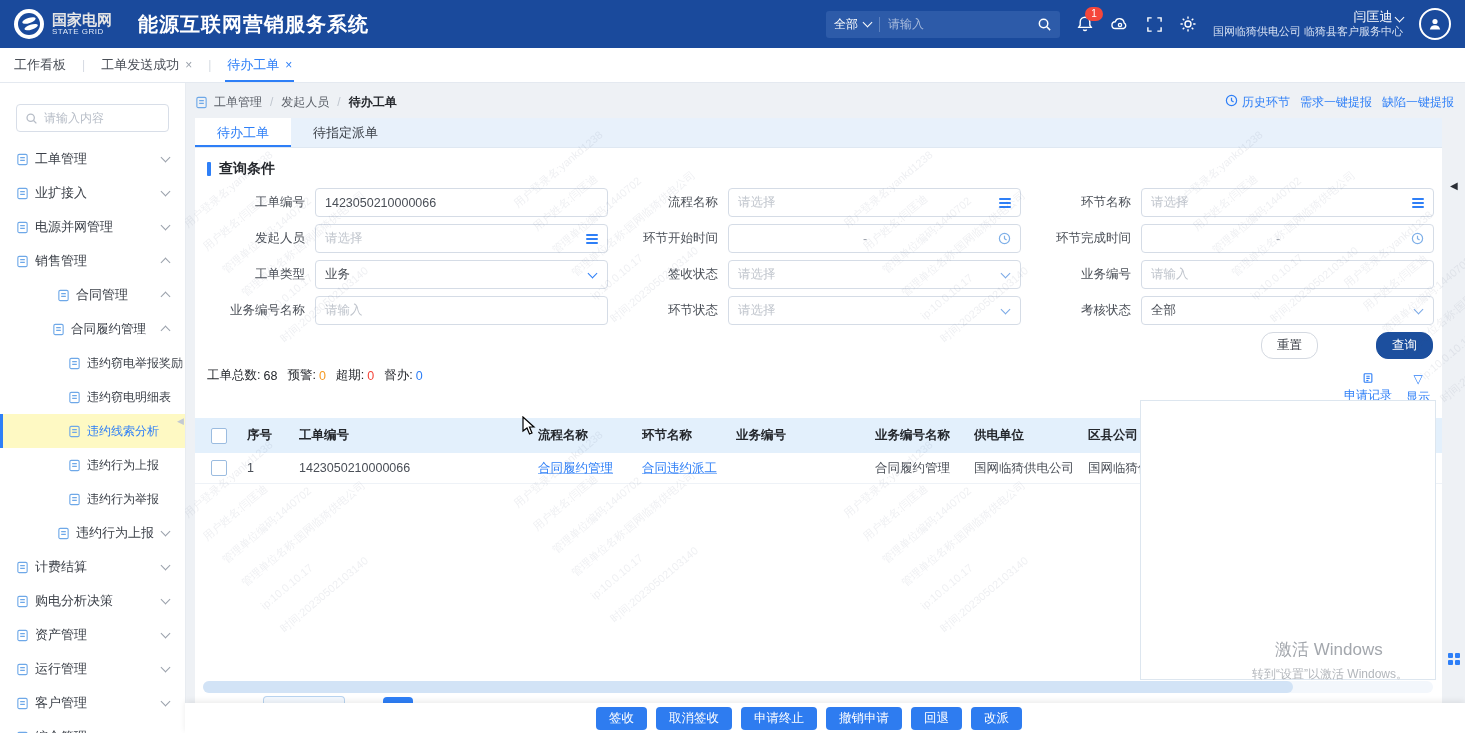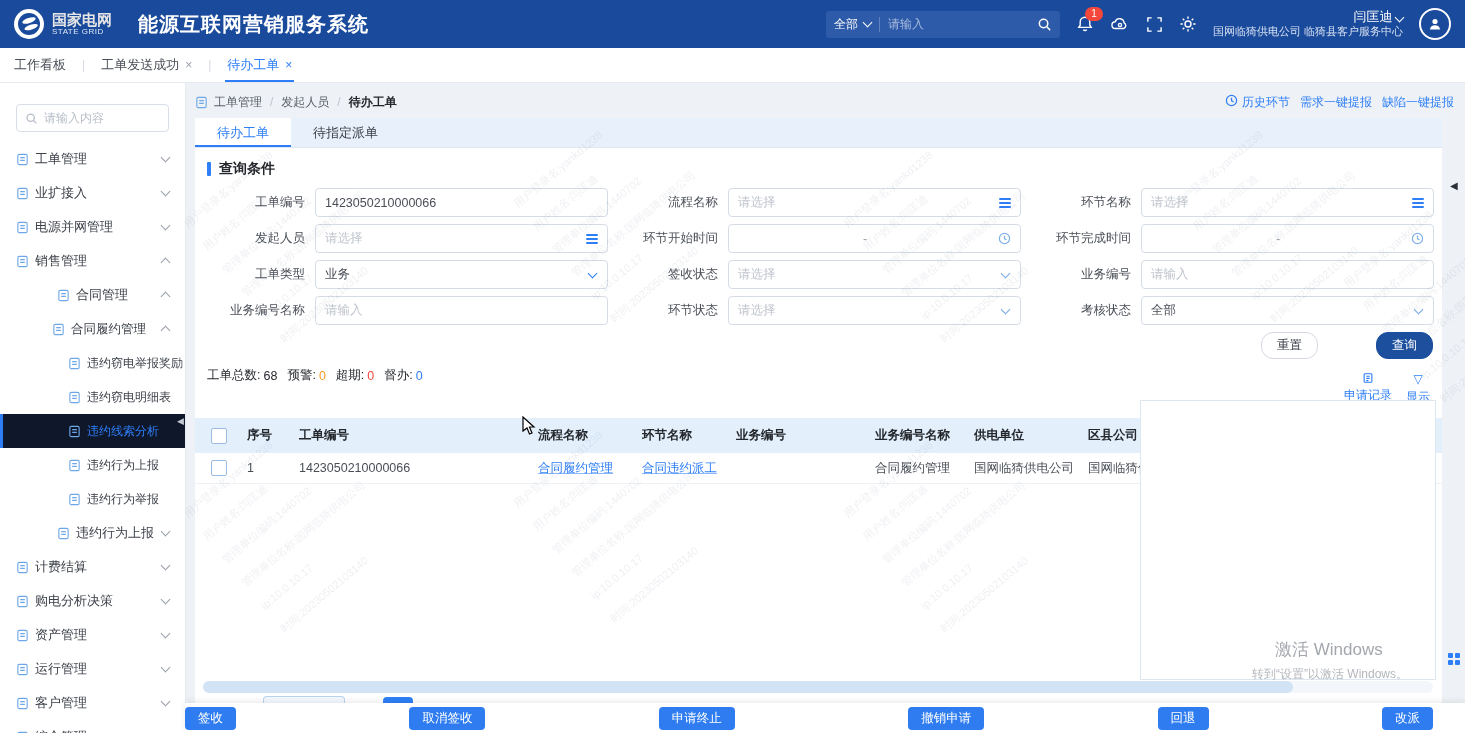--- a/index.html
+++ b/index.html
@@ -38,21 +38,21 @@
   
   .sidebar{position:absolute;left:0;top:82px;bottom:0;width:185px;background:#fff;border-right:1px solid #e8ecf1;overflow:hidden;z-index:10;}
   .s-search{margin:22px 16px 10px 16px;height:26px;border:1px solid #d8dee8;border-radius:4px;display:flex;align-items:center;gap:6px;padding:0 8px;color:#b7bdc7;}
   .mi{display:flex;align-items:center;gap:6px;height:34px;color:#3a3f47;cursor:pointer;}
   .mi .mlabel{flex:0 1 auto;}
   .mi .chev{color:#9aa1ab;margin-left:auto;margin-right:16px;}
   .lv1{padding-left:16px;font-size:13px;}
   .lv2{padding-left:34px;font-size:13px;margin-left:23px;}
   .lv3{padding-left:52px;font-size:12.5px;}
   .lv4{padding-left:68px;font-size:12px;}
-  .mi.active{background:#0f172a;color:#2e7ff7;border-left:3px solid #2e7ff7;padding-left:65px;}
+  .mi.active{background:#fef9c3;color:#2e7ff7;border-left:3px solid #2e7ff7;padding-left:65px;}
   .doc-ic{flex:none;color:#6ea8e8;display:flex;}
   .side-collapse{position:absolute;right:1px;top:334px;color:#c3c9d2;font-size:9px;}
   
   .crumbrow{position:absolute;left:195px;top:90px;right:5px;height:24px;display:flex;align-items:center;z-index:6;}
   .crumb{display:flex;align-items:center;gap:6px;color:#5a5f67;font-size:12px;}
   .crumb .sep{color:#c0c6cf;margin:0 2px;}
   .crumb .last{color:#24272c;font-weight:bold;}
   .quick{margin-left:auto;display:flex;align-items:center;gap:10px;color:#2e7ff7;font-size:12px;padding-right:6px;}
   .quick .ql{display:flex;align-items:flex-start;gap:4px;}
   .card{position:absolute;left:195px;top:118px;width:1247px;height:585px;background:#fff;z-index:4;}
@@ -104,21 +104,21 @@
   .cbx{width:14px;height:14px;border:1px solid #9bbce0;border-radius:2px;background:#fff;}
   .tlink{color:#2e7ff7;text-decoration:underline;text-decoration-color:rgba(46,127,247,.55);}
   .tbl-right-border{position:absolute;top:0;bottom:0;left:1239px;width:1px;background:#e3eaf2;}
   .hscroll{position:absolute;left:8px;top:563px;width:1230px;height:12px;background:#f3f7fc;border-radius:6px;}
   .hscroll .thumb{width:1090px;height:12px;background:#d2e3f6;border-radius:6px;}
   .pg-select{position:absolute;left:68px;top:578px;width:80px;height:10px;border:1px solid #b9d4f0;border-bottom:none;border-radius:4px 4px 0 0;background:#f4f9ff;}
   .pg-blue{position:absolute;left:188px;top:579px;width:30px;height:9px;background:#2e7ff7;border-radius:4px 4px 0 0;}
   
   .overlay-panel{position:absolute;left:1140px;top:400px;width:294px;height:278px;background:#fff;border:1px solid #dde6ef;z-index:16;}
   
-  .footer{position:absolute;left:185px;right:0;bottom:0;height:30px;background:#fff;box-shadow:0 -2px 6px rgba(0,0,0,.08);display:flex;align-items:center;justify-content:space-between;gap:9px;padding-right:32px;z-index:20;}
+  .footer{position:absolute;left:185px;right:0;bottom:0;height:30px;background:#fff;box-shadow:0 -2px 6px rgba(0,0,0,.08);display:flex;align-items:center;justify-content:center;gap:9px;padding-right:32px;z-index:20;}
   .fbtn{background:#2e7cf0;color:#fff;border-radius:4px;height:23px;display:flex;align-items:center;padding:0 13px;font-size:12.5px;cursor:pointer;}
   
   .gutter-collapse{position:absolute;left:1450px;top:180px;color:#2b2f36;font-size:10px;z-index:18;}
   .grid-widget{position:absolute;left:1448px;top:653px;width:13px;height:13px;display:grid;grid-template-columns:5px 5px;grid-template-rows:5px 5px;gap:2px;z-index:18;}
   .grid-widget i{background:#2e7ff7;border-radius:1px;}
   .win-activate{position:absolute;left:1275px;top:638px;color:#a3a7ad;font-size:17px;z-index:17;font-family:"Liberation Sans",sans-serif;}
   .win-activate2{position:absolute;left:1252px;top:666px;color:#b2b6bb;font-size:12px;z-index:17;}
   .wm-layer{position:absolute;left:185px;top:82px;right:0;bottom:30px;overflow:hidden;pointer-events:none;z-index:15;}
   .wm-tile{position:absolute;transform:rotate(-40deg);color:rgba(85,100,125,.10);font-size:11px;line-height:30px;white-space:nowrap;}
   .cursor{position:absolute;left:522px;top:416px;z-index:40;pointer-events:none;}

